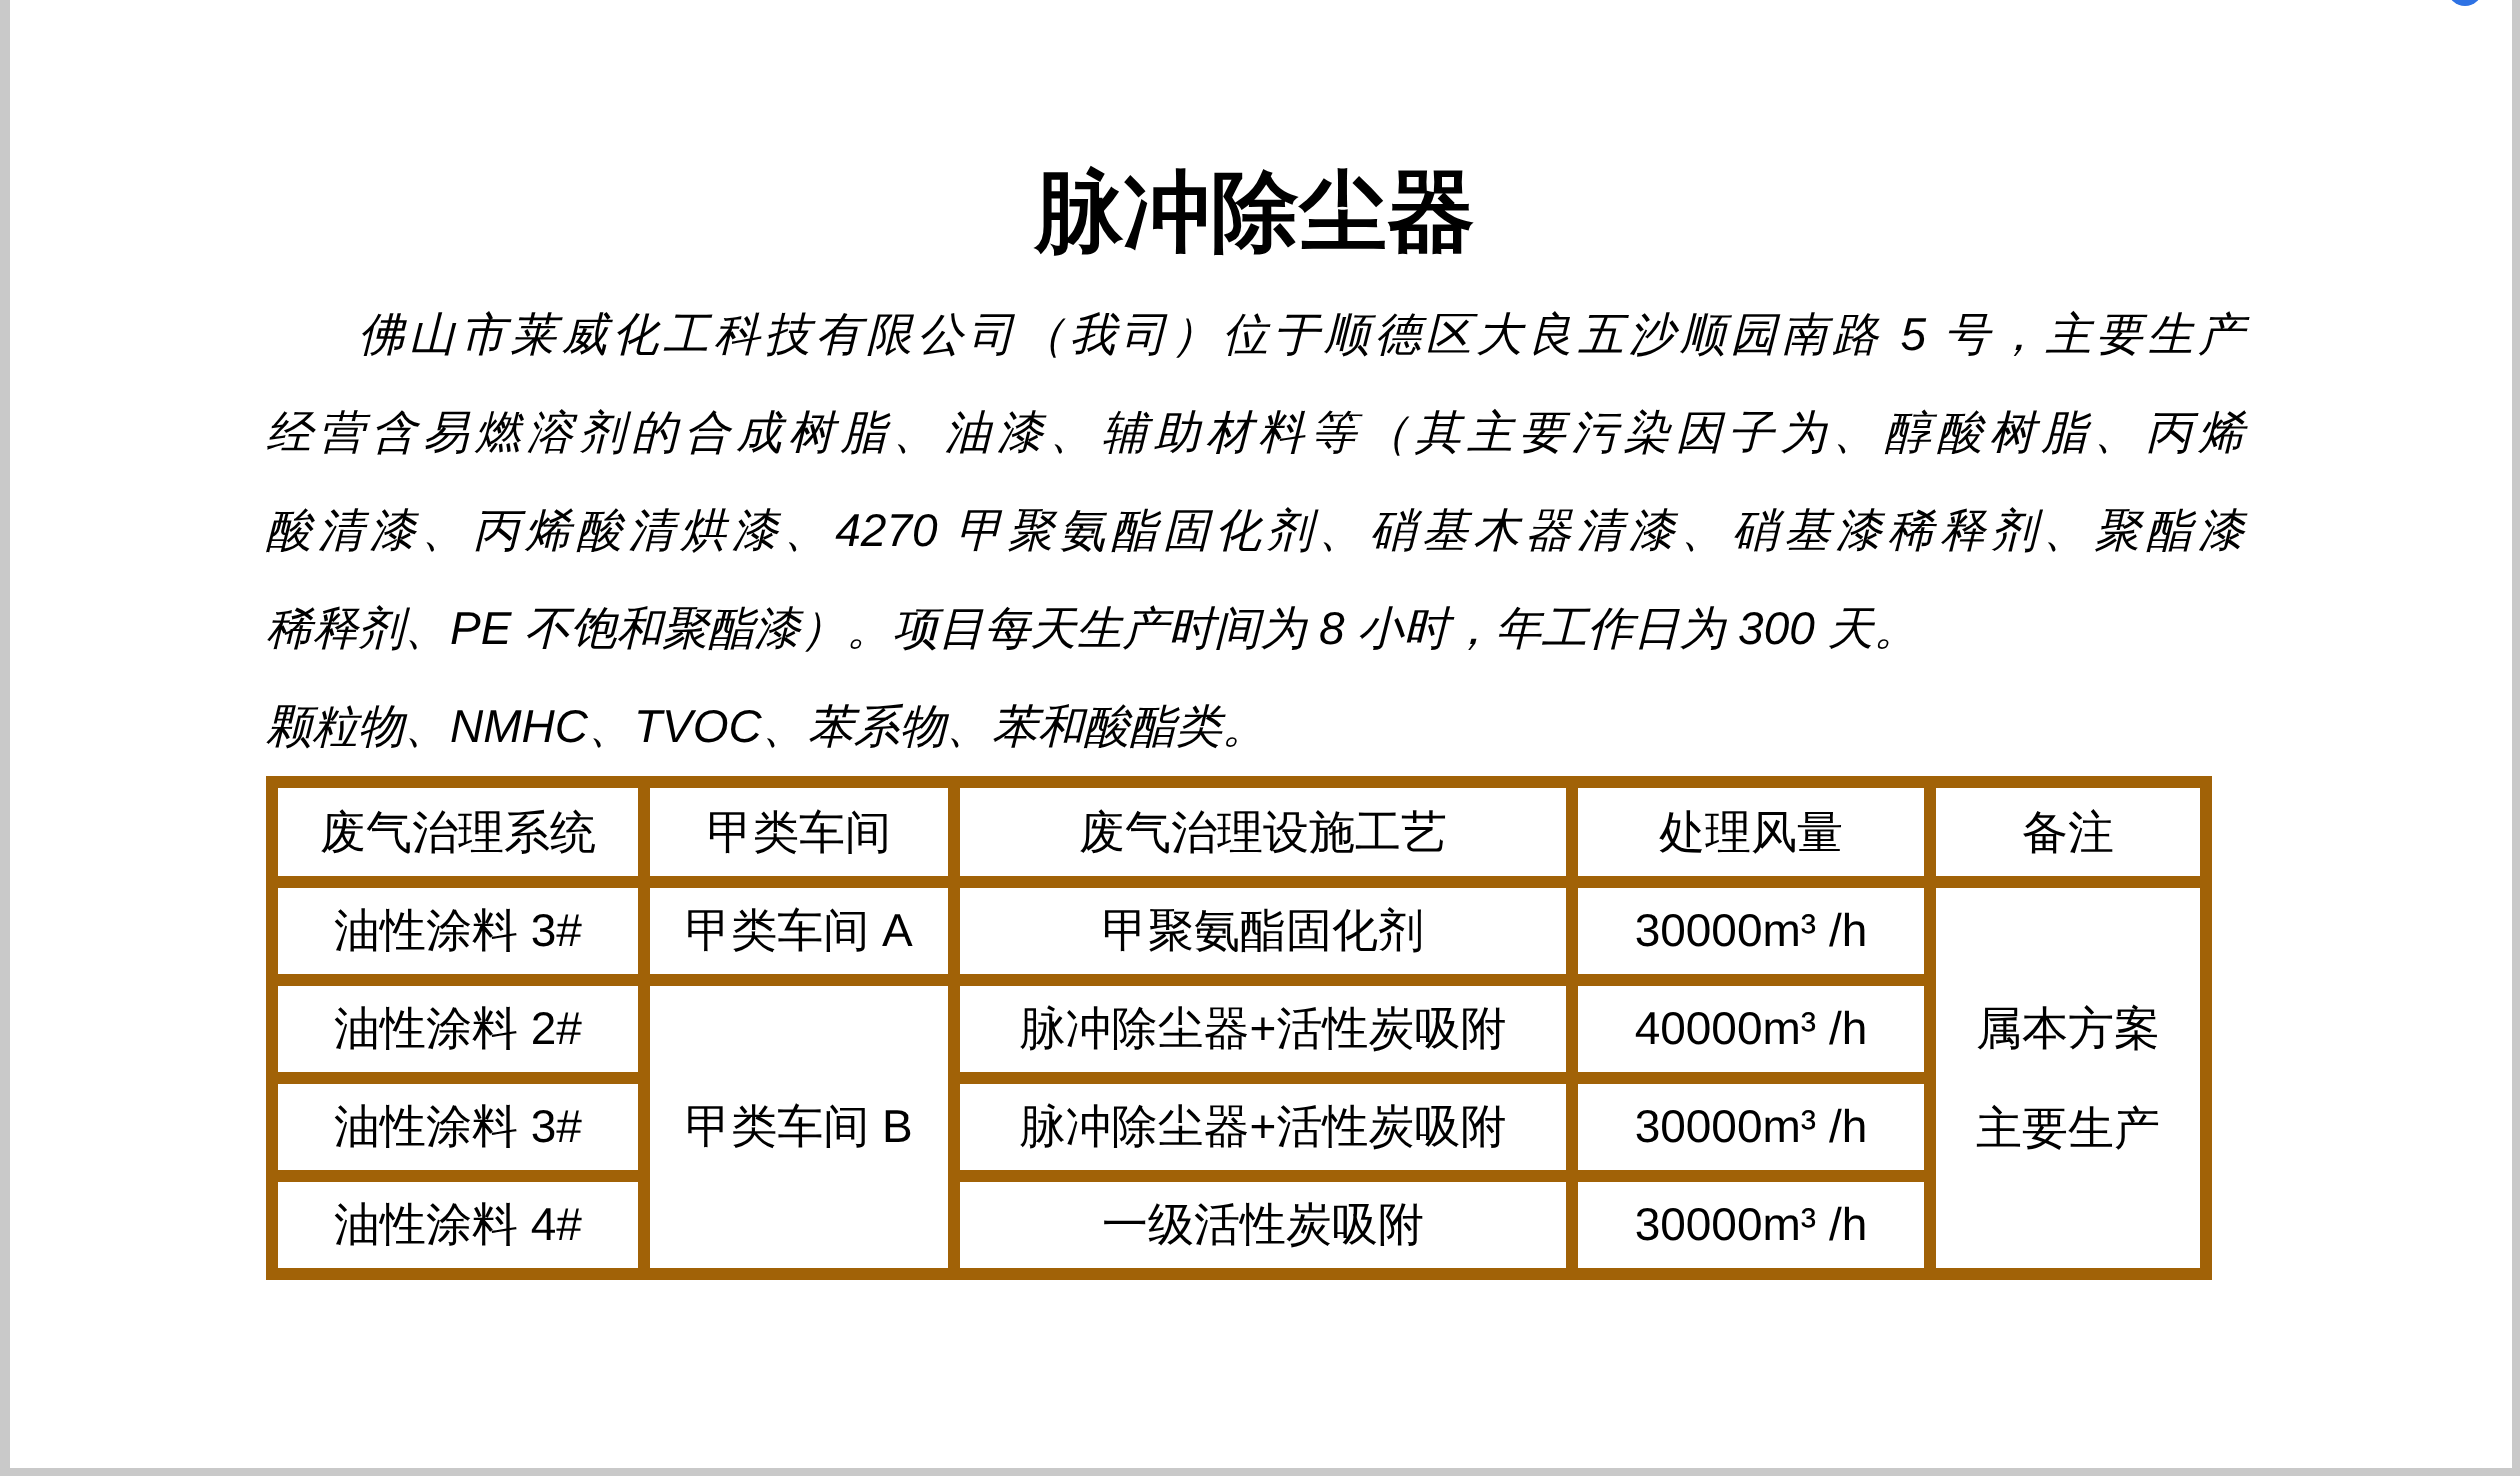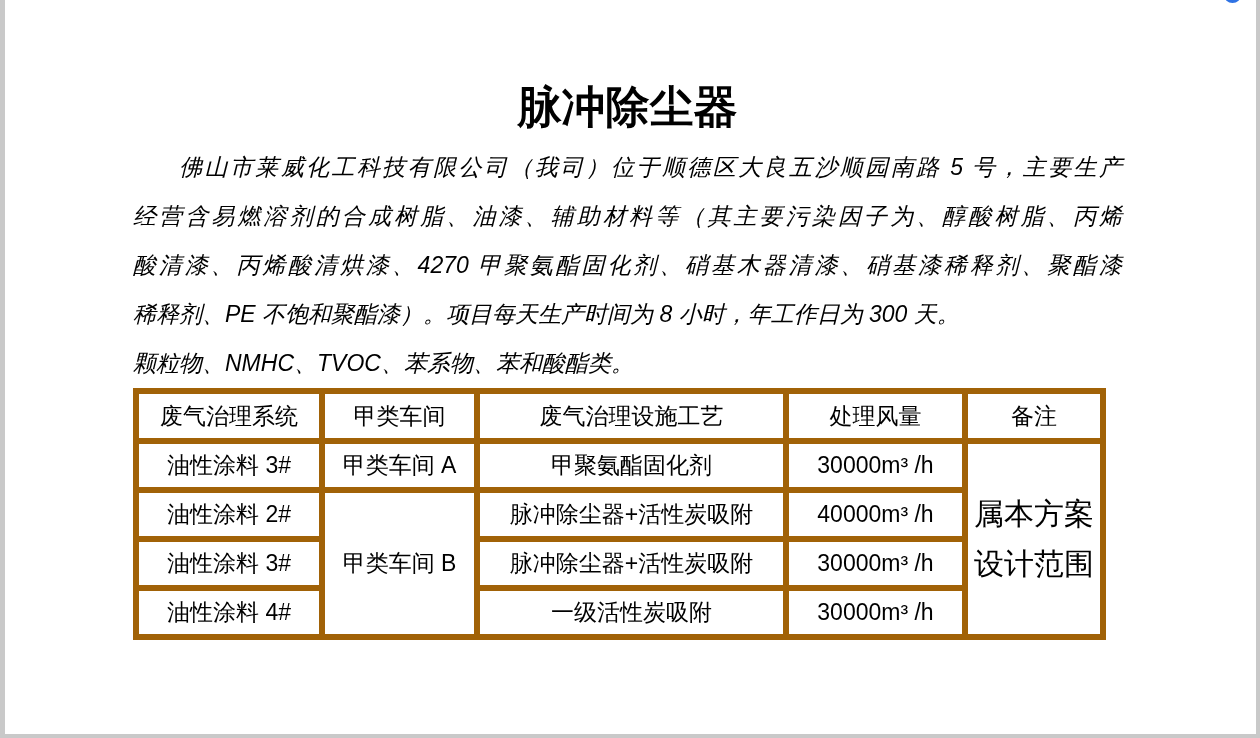--- a/index.html
+++ b/index.html
@@ -31,21 +31,21 @@
   .line.indent{text-indent:46px;}
   table.wg{
     border-collapse:collapse;table-layout:fixed;width:967px;margin-top:0;
   }
   table.wg th,table.wg td{
     border:6px solid #a16207;text-align:center;vertical-align:middle;
     font-size:23px;font-weight:normal;padding:0;overflow:hidden;
   }
   tr.hrow{height:50px;}
   tr.drow{height:49px;}
-  .remark-line{line-height:50px;font-size:30px;}
+  .remark-line{line-height:50px;font-size:23px;}
 </style>
 </head>
 <body>
 
 <div class="edge edge-left"></div>
 <div class="edge edge-right"></div>
 <div class="edge edge-bottom"></div>
 <div class="fab"></div>
 
 <div class="doc">
@@ -79,21 +79,21 @@
       <th>处理风量</th>
       <th>备注</th>
     </tr>
     <tr class="drow">
       <td>油性涂料 3#</td>
       <td>甲类车间 A</td>
       <td>甲聚氨酯固化剂</td>
       <td>30000m³ /h</td>
       <td rowspan="4">
         <div class="remark-line">属本方案</div>
-        <div class="remark-line">设计范围</div>
+        <div class="remark-line">主要生产</div>
       </td>
     </tr>
     <tr class="drow">
       <td>油性涂料 2#</td>
       <td rowspan="3">甲类车间 B</td>
       <td>脉冲除尘器+活性炭吸附</td>
       <td>40000m³ /h</td>
     </tr>
     <tr class="drow">
       <td>油性涂料 3#</td>

